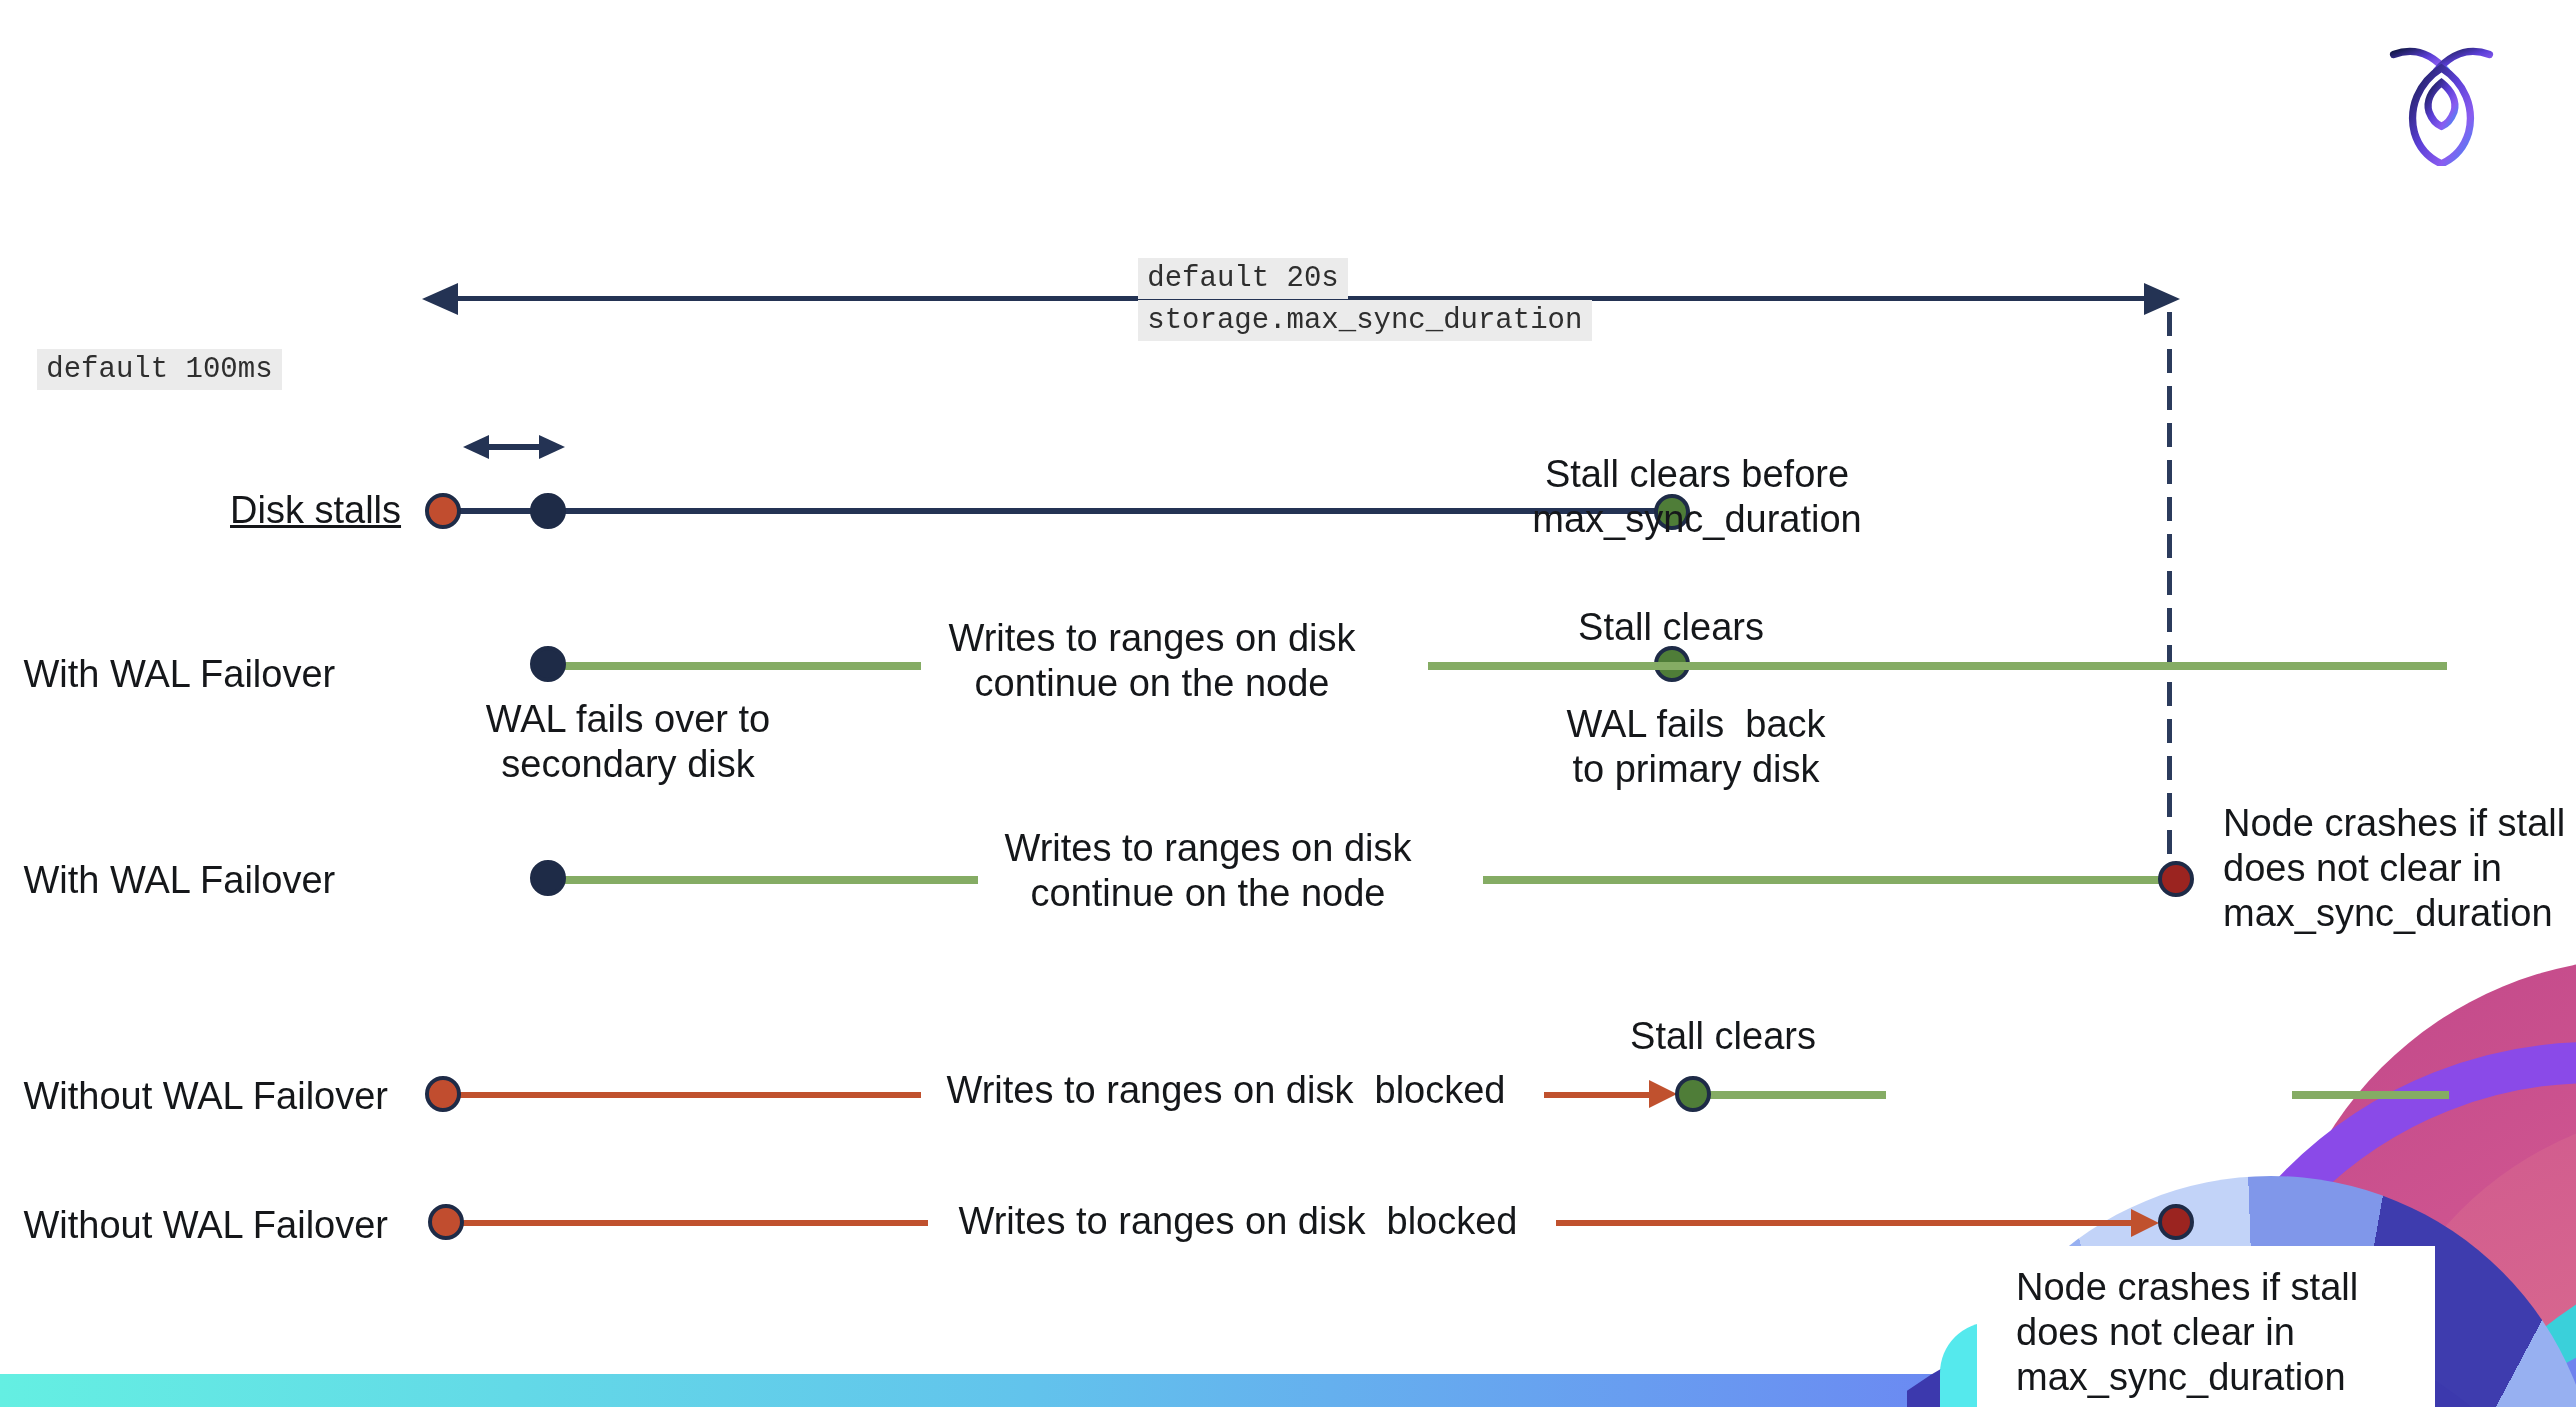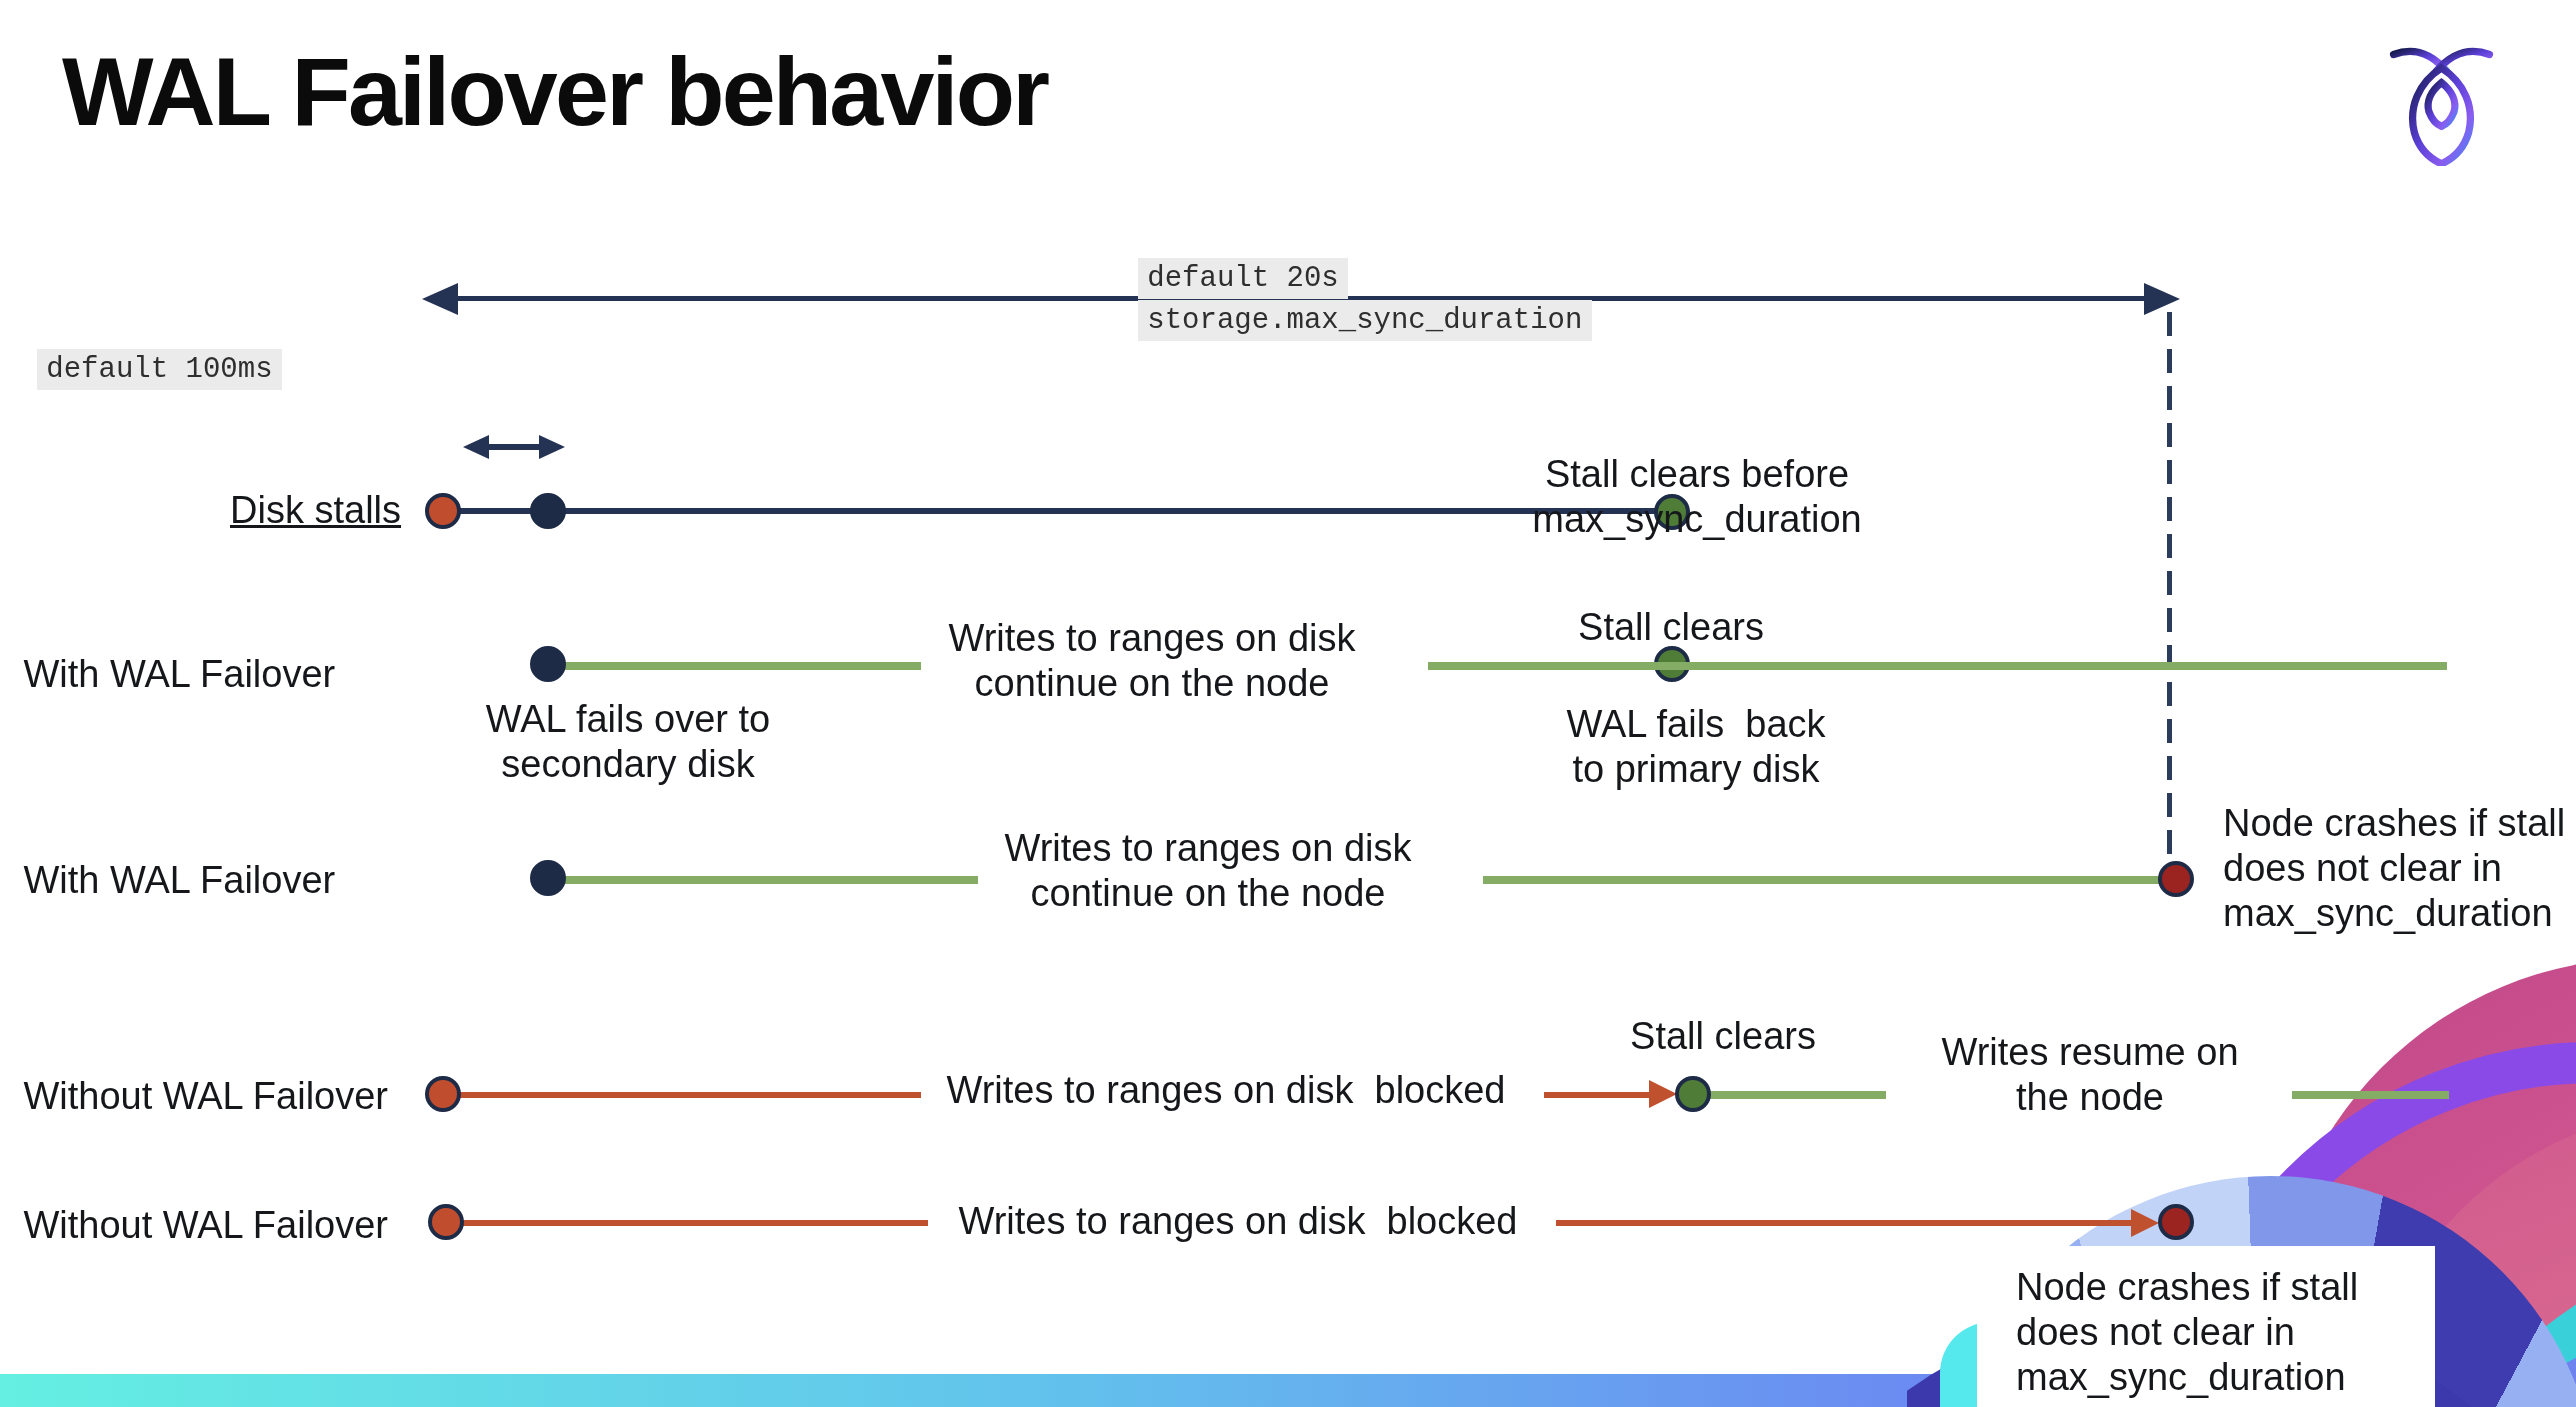--- a/index.html
+++ b/index.html
@@ -34,21 +34,20 @@
        background:linear-gradient(to right,#64efe2 0%,#62c3ec 40%,#6b8af2 75%,#6d5cf4 95%);}
   #note-box{left:1977px;top:1246px;width:458px;height:162px;background:#ffffff;z-index:3;}
   #note-box .note{position:absolute;left:39px;top:18.7px;}
   svg{display:block;}
 </style>
 </head>
 <body>
 
 <div id="canvas">
 
-  <div class="abs title" style="left:62px;top:36px;">WAL Failover behavior</div>
   <div class="abs" style="left:2389px;top:43px;width:105px;height:123px;">
     <svg width="105" height="123" viewBox="0 0 100 118">
       <defs>
         <linearGradient id="lg" x1="0" y1="0" x2="1" y2="1">
           <stop offset="0" stop-color="#151a4d"></stop>
             <stop offset="0.45" stop-color="#5b3fd6"></stop>
           <stop offset="0.75" stop-color="#8a5cf0"></stop>
             <stop offset="1" stop-color="#3f8df5"></stop>
         </linearGradient>
       </defs>
@@ -110,22 +109,20 @@
   <div class="abs rowlabel" style="left:23.4px;top:1075px;">Without WAL Failover</div>
   <div class="abs rline" style="left:444px;top:1092px;width:477px;"></div>
   <div class="abs rline" style="left:1544px;top:1092px;width:107px;"></div>
   <div class="abs tri right-red" style="left:1649px;top:1080px;"></div>
   <div class="abs gline" style="left:1694px;top:1091px;width:192px;"></div>
   <div class="abs gline z4" style="left:2292px;top:1091px;width:157px;"></div>
   <div class="abs dot red" style="left:425px;top:1076px;"></div>
   <div class="abs dot green" style="left:1675px;top:1076px;"></div>
   <div class="abs note ctr" style="left:1226px;top:1068px;">Writes to ranges on disk  blocked</div>
   <div class="abs note ctr" style="left:1723px;top:1014px;">Stall clears</div>
-  <div class="abs note ctr z4" style="left:2090px;top:1030px;">Writes resume on
-the node</div>
 
   <div class="abs rowlabel" style="left:23.4px;top:1204px;">Without WAL Failover</div>
   <div class="abs rline" style="left:447px;top:1220px;width:481px;"></div>
   <div class="abs rline z4" style="left:1556px;top:1220px;width:575px;"></div>
   <div class="abs tri right-red z4" style="left:2131px;top:1209px;"></div>
   <div class="abs dot red" style="left:428px;top:1204px;"></div>
   <div class="abs dot darkred z4" style="left:2158px;top:1204px;"></div>
   <div class="abs note ctr" style="left:1238px;top:1199px;">Writes to ranges on disk  blocked</div>
 
   <div class="abs" id="brand-graphic">

